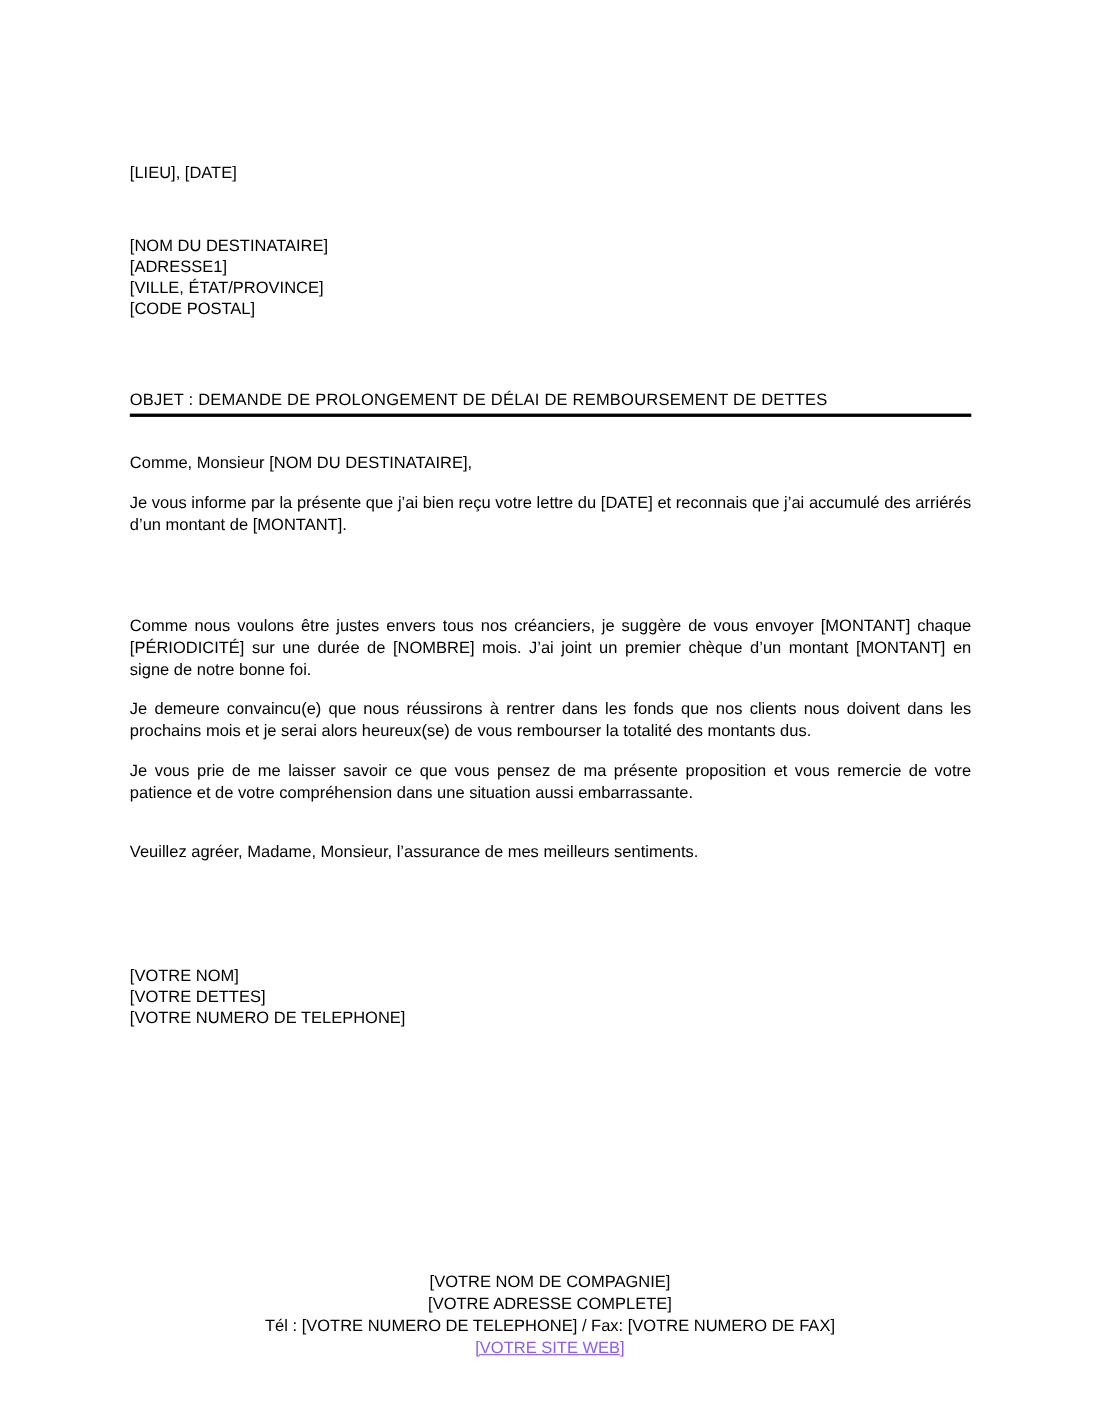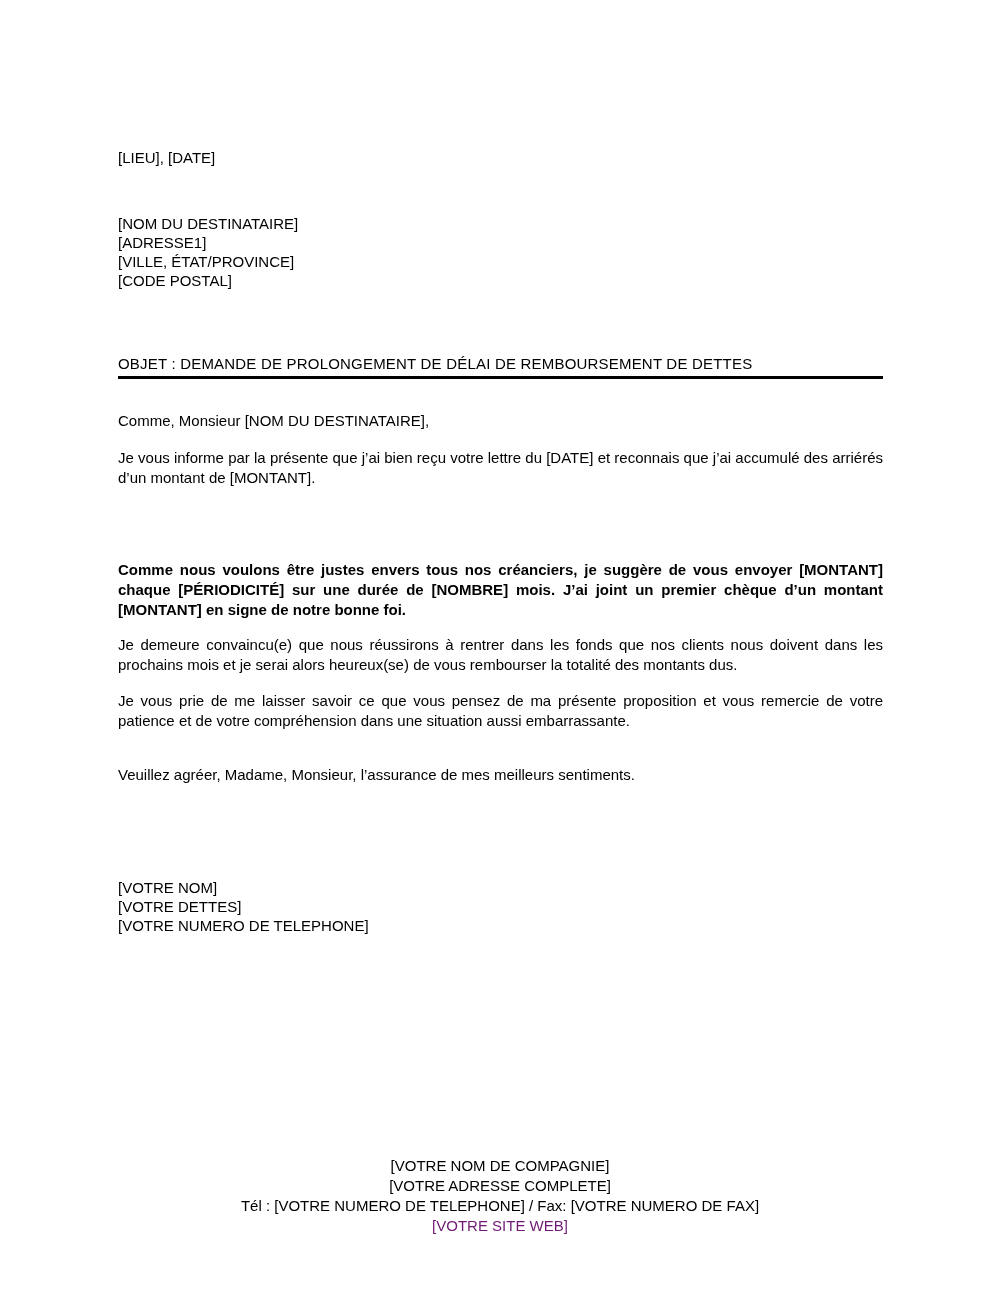--- a/index.html
+++ b/index.html
@@ -38,38 +38,39 @@
 
   .salutation { top: 411px; line-height: 20px; }
 
   .para {
     margin: 0;
     line-height: 20px;
     text-align: justify;
   }
   .p1 { top: 448px; }
   .p2 { top: 504px; }
-  .p3 { top: 560px; font-weight: bold; }
+  .p3 { top: 560px; }
   .p4 { top: 635px; }
   .p5 { top: 691px; }
 
   .closing { top: 765px; line-height: 20px; }
 
   .signature { top: 878px; line-height: 19px; }
 
   .footer {
     position: absolute;
     left: 0;
     width: 1000px;
     top: 1156px;
     text-align: center;
     line-height: 20px;
   }
   .weblink {
-    color: #701a75;
+    color: #8b5cf6;
+    text-decoration: underline;
     cursor: pointer;
   }
 </style>
 </head>
 <body>
 
 <div class="page">
 
   <div class="abs location-date">[LIEU], [DATE]</div>
 

